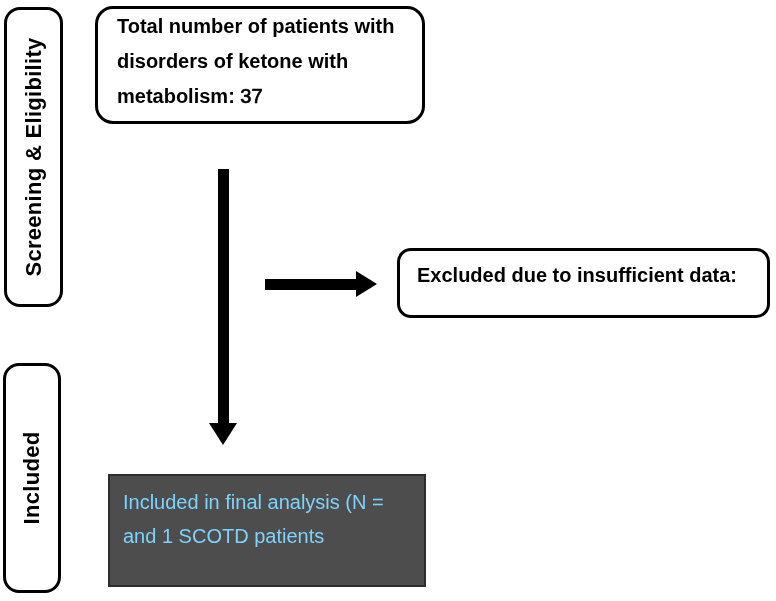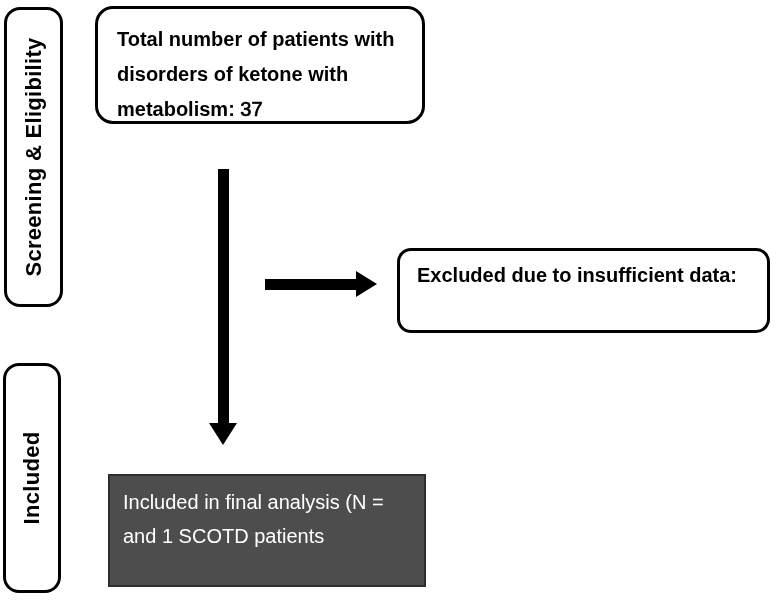--- a/index.html
+++ b/index.html
@@ -42,36 +42,36 @@
     box-sizing: border-box;
     font-size: 20px;
   }
   .node .line { white-space: pre; }
   .b  { font-weight: bold; }
   .xb { font-weight: normal; -webkit-text-stroke: 0.7px currentColor; }
 
   .node-total {
     left: 95px; top: 6px; width: 330px; height: 118px;
     border-radius: 18px;
-    padding: 13px 14px 0 19px;
+    padding: 0 14px 0 19px;
     line-height: 35px;
     font-weight: bold;
   }
   .node-excluded {
-    left: 397px; top: 248px; width: 373px; height: 85px;
+    left: 397px; top: 248px; width: 373px; height: 70px;
     border-radius: 14px;
     padding: 7px 12px 0 17px;
     line-height: 35px;
   }
   .node-final {
     left: 108px; top: 474px; width: 318px; height: 113px;
     background: #4d4d4d;
     border: 2px solid #2e2e2e;
     border-radius: 0;
-    color: #ffffff;
+    color: #7dd3fc;
     padding: 9px 10px 0 13px;
     line-height: 34px;
   }
 
   
   .arrow { position: absolute; }
   .arrow-down { left: 209px; top: 169px; width: 29px; height: 277px; }
   .arrow-down .shaft {
     position: absolute; left: 9px; top: 0; width: 11px; height: 256px;
     background: #000000;

